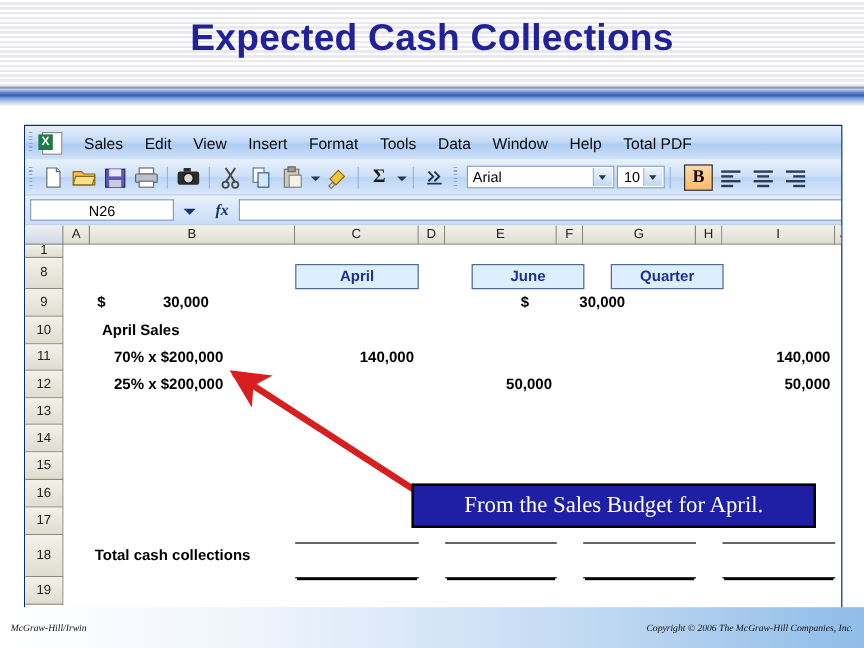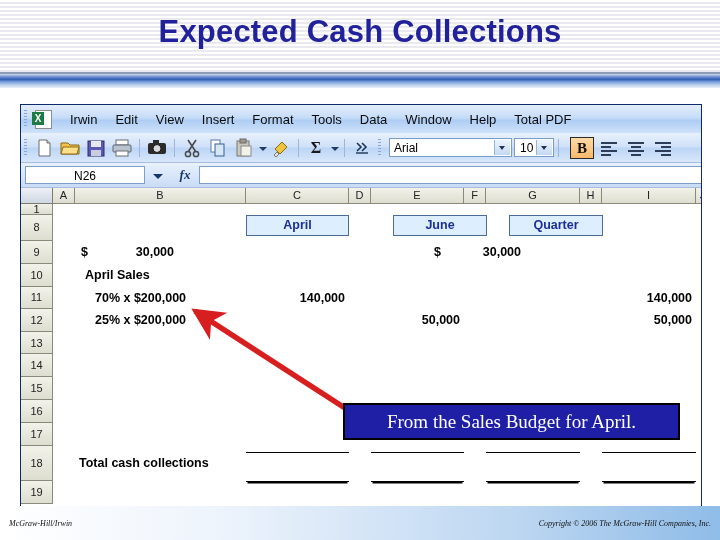--- a/index.html
+++ b/index.html
@@ -213,21 +213,21 @@
 <div id="header-rule"></div>
 
 <div id="excel-window">
 
   <div class="menubar">
     <div class="grip"></div>
     <div class="xl-logo">
       <div class="pg"></div>
       <div class="x">X</div>
     </div>
-    <div class="menu-item">Irwin</div>
+    <div class="menu-item">Sales</div>
     <div class="menu-item">Edit</div>
     <div class="menu-item">View</div>
     <div class="menu-item">Insert</div>
     <div class="menu-item">Format</div>
     <div class="menu-item">Tools</div>
     <div class="menu-item">Data</div>
     <div class="menu-item">Window</div>
     <div class="menu-item">Help</div>
     <div class="menu-item">Total PDF</div>
   </div>
@@ -388,21 +388,21 @@
           <div class="xc" style="width:171px"></div>
           <div class="xc" style="width:103px"></div>
           <div class="xc" style="width:22px"></div>
           <div class="xc" style="width:93px"></div>
           <div class="xc" style="width:22px"></div>
           <div class="xc" style="width:94px"></div>
           <div class="xc" style="width:22px"></div>
           <div class="xc" style="width:94px"></div>
         </div>
 
-        <div class="xrow" style="height:26px;align-items:flex-start">
+        <div class="xrow" style="height:26px;align-items:flex-end">
           <div class="xc" style="width:22px"></div>
           <div class="xc" style="width:171px"></div>
           <div class="xc hdrcell" style="width:103px;height:21px;line-height:19px">April</div>
           <div class="xc" style="width:22px"></div>
           <div class="xc" style="width:22px"></div>
           <div class="xc hdrcell" style="width:94px;height:21px;line-height:19px">June</div>
           <div class="xc" style="width:22px"></div>
           <div class="xc hdrcell" style="width:94px;height:21px;line-height:19px">Quarter</div>
         </div>
 

